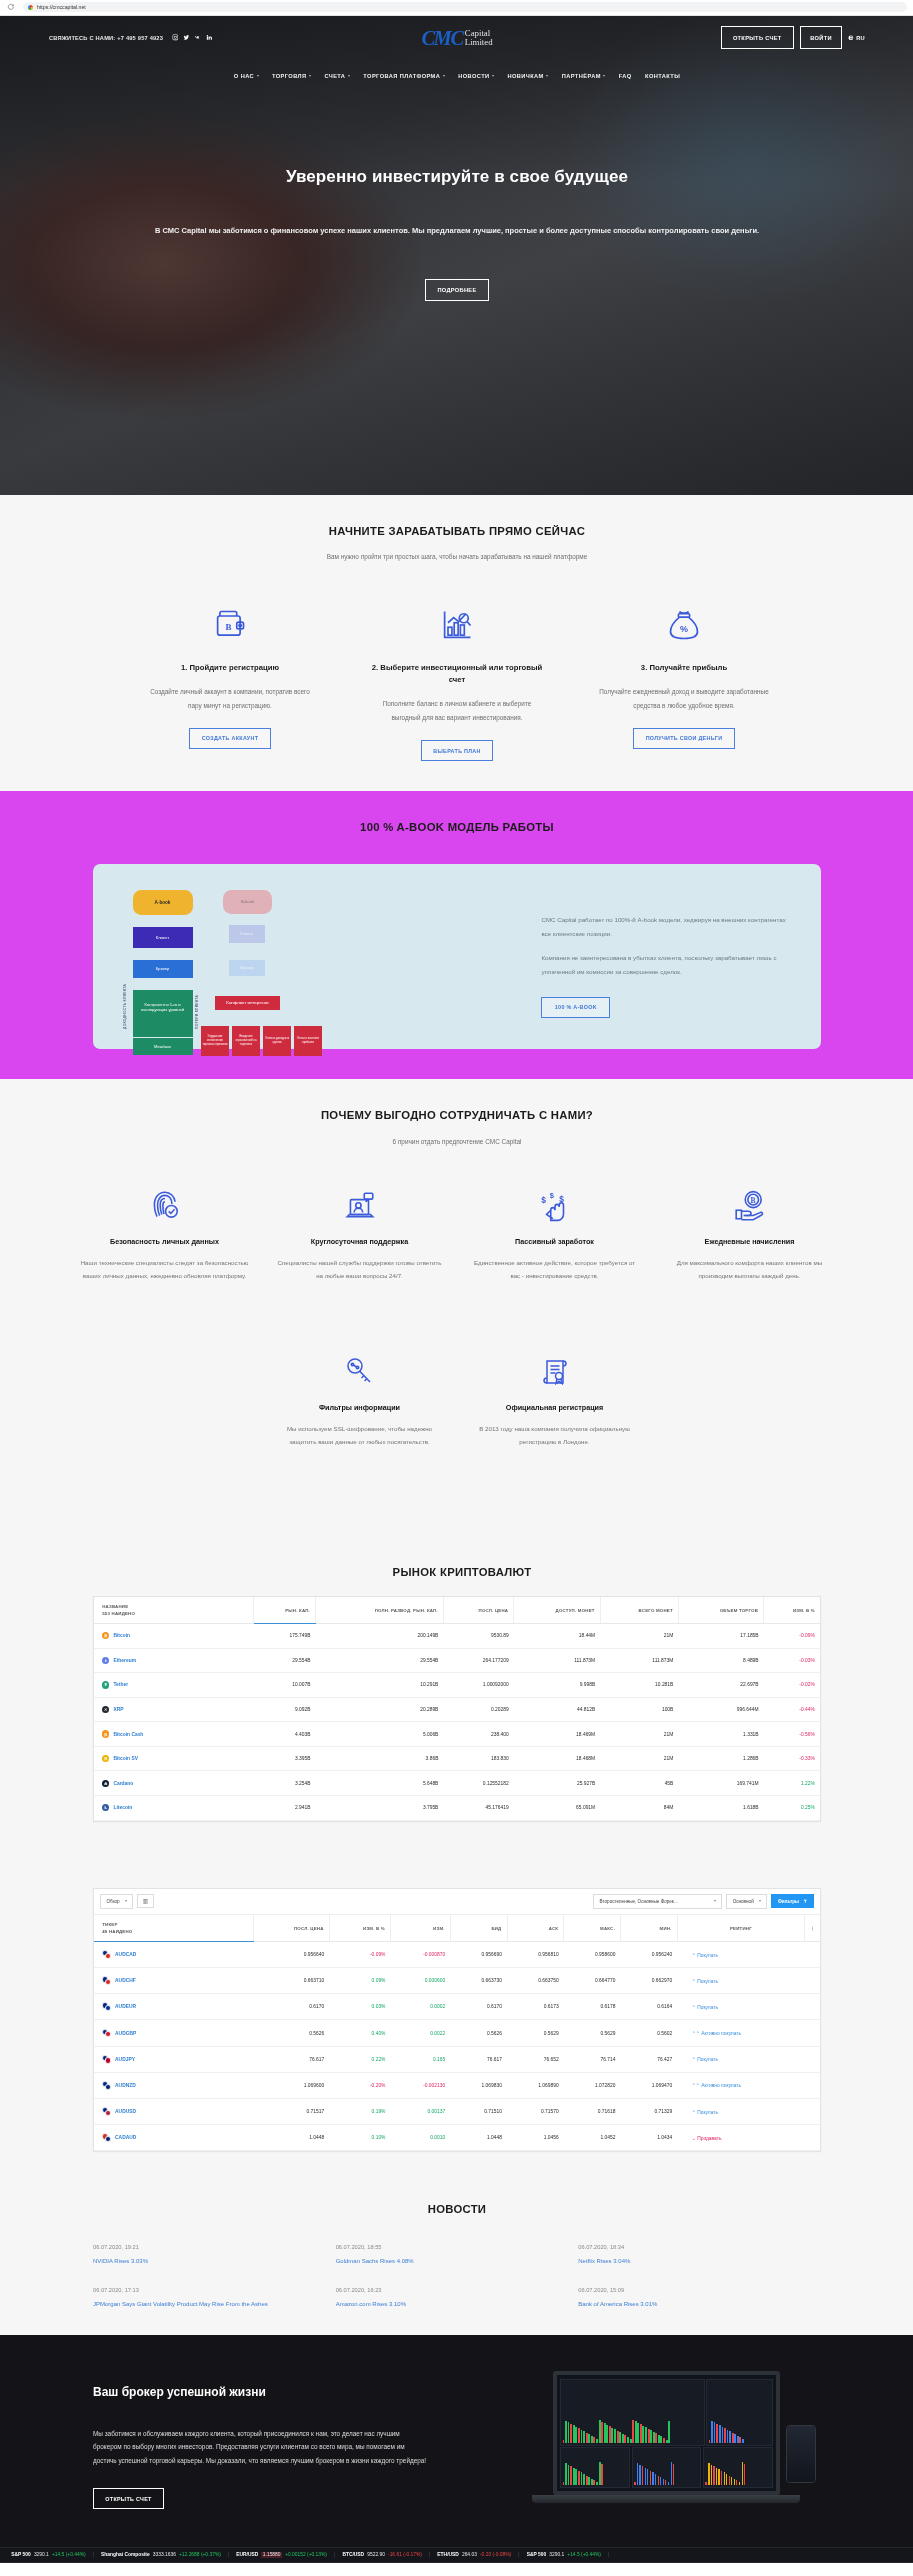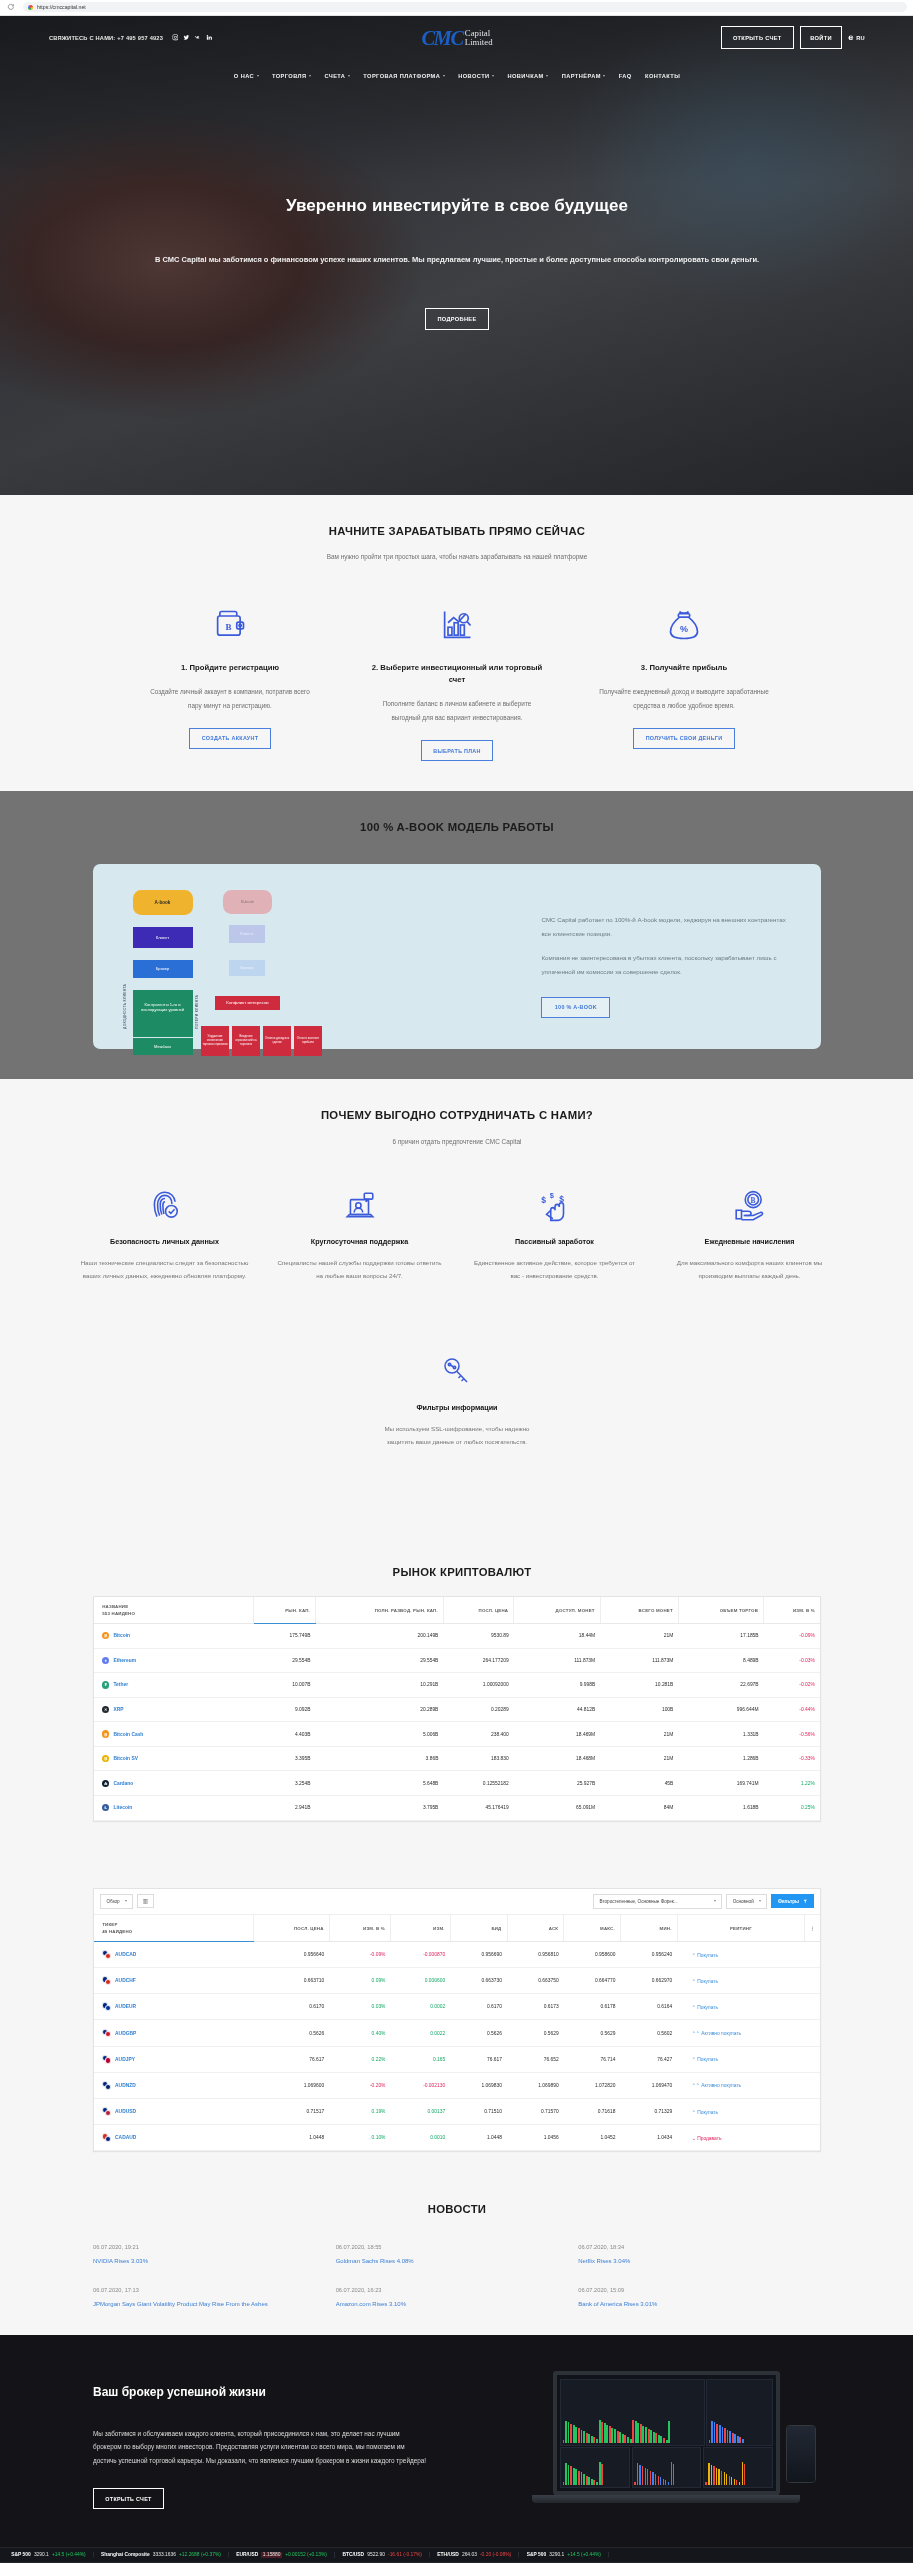--- a/index.html
+++ b/index.html
@@ -84,28 +84,28 @@
     padding: 13.4px 0 0;
   }
   .nav-item {
     color: #f2f2f2; font-size: 5.7px; font-weight: 700; letter-spacing: 0.4px;
     text-transform: uppercase; display: flex; align-items: center; gap: 2.6px; cursor: pointer;
     white-space: nowrap;
   }
   .caret { width: 0; height: 0; border-left: 1.5px solid transparent; border-right: 1.5px solid transparent;
     border-top: 2.1px solid rgba(255,255,255,.65); }
 
-  .hero-copy { text-align: center; margin-top: 117px; padding: 0 32px; }
+  .hero-copy { text-align: center; margin-top: 88px; padding: 0 32px; }
   .hero-title { color:#fff; font-size: 17px; font-weight: 700; letter-spacing: 0.1px; }
   .hero-sub { color:#f0f0f0; font-size: 7.5px; margin-top: 39px; font-weight: 600; }
   .hero-btn { margin-top: 44px; display: inline-block; }
 
   
   .section { padding: 30px 0; background: #f6f6f7; }
-  .section.white { background: #737373; }
+  .section.white { background: #d946ef; }
   .sec-title {
     text-align: center; font-size: 11.3px; font-weight: 700; letter-spacing: 0.3px;
     text-transform: uppercase; color: #1b1b1b;
   }
   .sec-sub { text-align:center; color:#6f6f6f; font-size: 6.4px; margin-top: 16.5px; }
 
   .cards-3 { display: flex; justify-content: center; gap: 52px; margin-top: 34px; padding: 0 93px; }
   .card3 { flex: 1; max-width: 175px; text-align: center; display:flex; flex-direction:column; align-items:center; }
   .card3 .ic { height: 49px; display:flex; align-items:flex-end; justify-content:center; }
   .card3 .ic svg { stroke: #3b5bdb; fill: none; stroke-width: 3; }
@@ -528,20 +528,34 @@
             <circle cx="17" cy="17" r="2.5"></circle>
               <circle cx="27" cy="23" r="2.5"></circle>
             <path d="M17 17l10 6"></path>
             <path d="M31 30l21 22"></path>
             <path d="M40 39l-5 5"></path>
             <path d="M46 45l-5 5"></path>
           </svg>
         </div>
         <h4>Фильтры информации</h4>
         <p>Мы используем SSL-шифрование, чтобы надежно защитить ваши данные от любых посягательств.</p>
+      </div>
+      <div class="bene">
+        <div class="ic">
+          <svg viewBox="0 0 64 64" width="32" height="32">
+            <path d="M16 10h32v44H16z"></path>
+            <path d="M48 10c4 0 6 2 6 5s-2 5-6 5"></path>
+            <path d="M16 54c-4 0-6-2-6-5s2-5 6-5"></path>
+            <path d="M23 20h18M23 27h18M23 34h10"></path>
+            <circle cx="40" cy="40" r="7"></circle>
+            <path d="M36 46l-2 9 6-4 6 4-2-9"></path>
+          </svg>
+        </div>
+        <h4>Официальная регистрация</h4>
+        <p>В 2013 году наша компания получила официальную регистрацию в Лондоне.</p>
       </div>
     </div>
   </div>
 
   <div class="section" style="padding-top:15.5px;">
     <div class="sec-title" style="margin-top:44px;padding-left:10px;">РЫНОК КРИПТОВАЛЮТ</div>
 
     <div class="table-wrap">
       <table>
         <thead>

